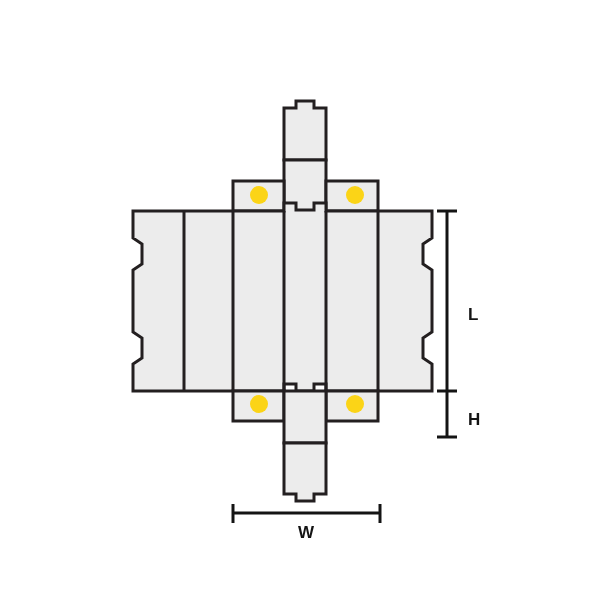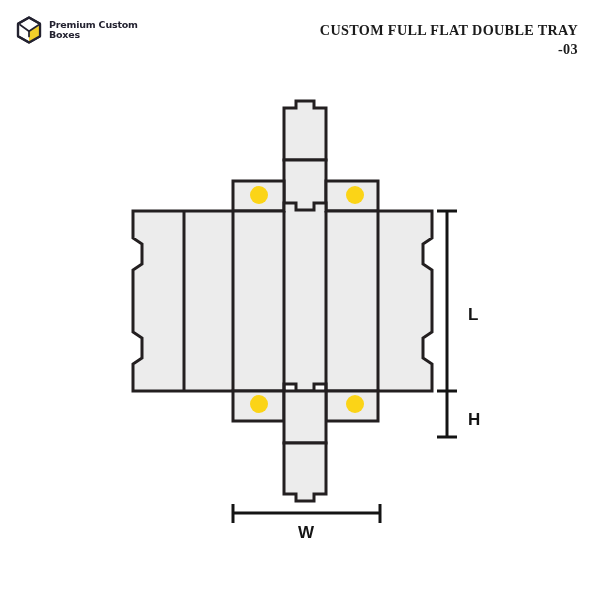--- a/index.html
+++ b/index.html
@@ -97,42 +97,20 @@
     font-weight: bold;
     font-size: 17px;
     fill: #141414;
   }
 </style>
 </head>
 <body>
 
 <div class="page">
 
-  <div class="header">
-
-    <div class="brand">
-      <svg class="brand-mark" viewBox="0 0 52 56">
-        <path d="M26 3 L48 15.5 L48 40.5 L26 53 L4 40.5 L4 15.5 Z" fill="#ffffff" stroke="#232230" stroke-width="4.4" stroke-linejoin="round"></path>
-        <path d="M26 30.5 L47.2 18.4 L47.6 40.2 L26 52.6 Z" fill="#f2cf2a" stroke="none"></path>
-        <path d="M26 3 L48 15.5 L48 40.5 L26 53 L4 40.5 L4 15.5 Z" fill="none" stroke="#232230" stroke-width="4.4" stroke-linejoin="round"></path>
-        <path d="M8 17.5 L26 30.5 L45 18" fill="none" stroke="#232230" stroke-width="3.4" stroke-linecap="round" stroke-linejoin="round"></path>
-        <path d="M26 30.5 L26 41" fill="none" stroke="#232230" stroke-width="3.4" stroke-linecap="round"></path>
-      </svg>
-      <div class="brand-text">
-        <span class="brand-line">Premium Custom</span>
-        <span class="brand-line">Boxes</span>
-      </div>
-    </div>
-
-    <div class="title-block">
-      <div class="title-main">CUSTOM FULL FLAT DOUBLE TRAY</div>
-      <div class="title-sub">-03</div>
-    </div>
-
-  </div>
 
   <div class="diagram-wrap">
     <svg class="diagram-svg" viewBox="0 0 600 600">
 
       <path d="M284,108 L296,108 L296,101 L314,101 L314,108 L326,108 L326,160 L284,160 Z" fill="#ececec" stroke="#231f20" stroke-width="3" stroke-linejoin="miter"></path>
 
       <path d="M284,160 L326,160 L326,211 L284,211 Z" fill="#ececec" stroke="#231f20" stroke-width="3" stroke-linejoin="miter"></path>
 
       <path d="M233,181 L284,181 L284,211 L233,211 Z" fill="#ececec" stroke="#231f20" stroke-width="3" stroke-linejoin="miter"></path>
 

